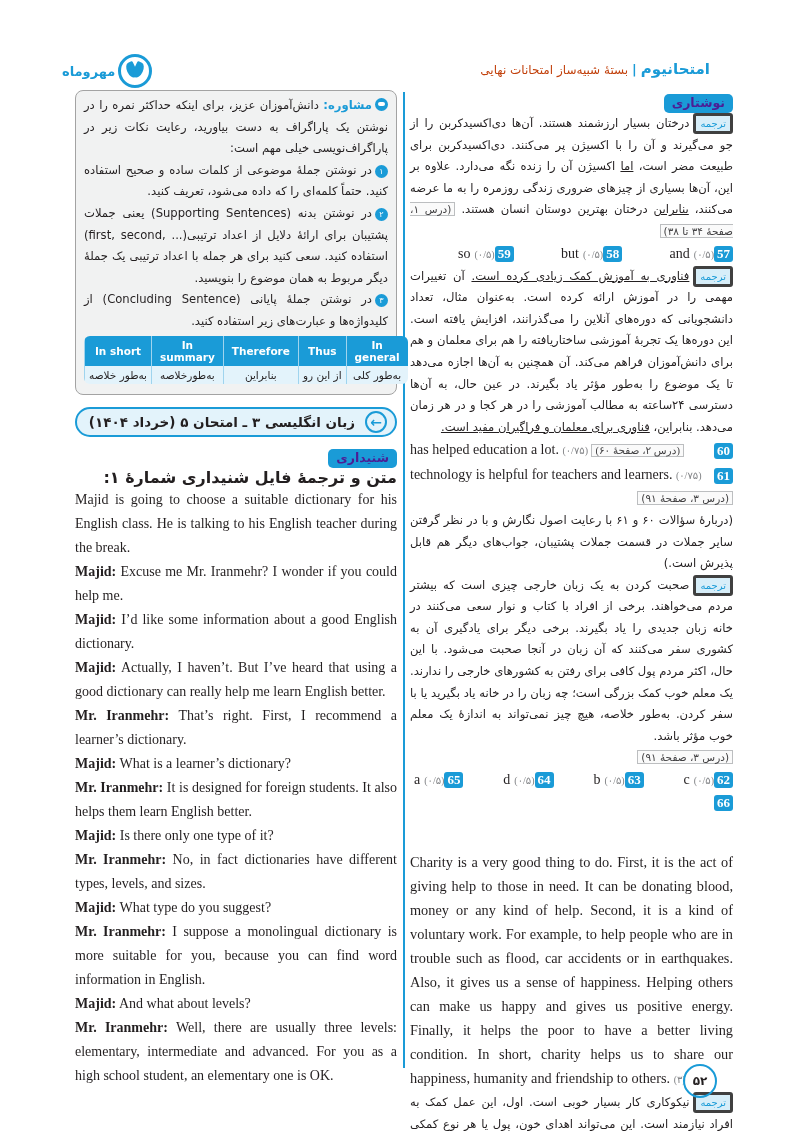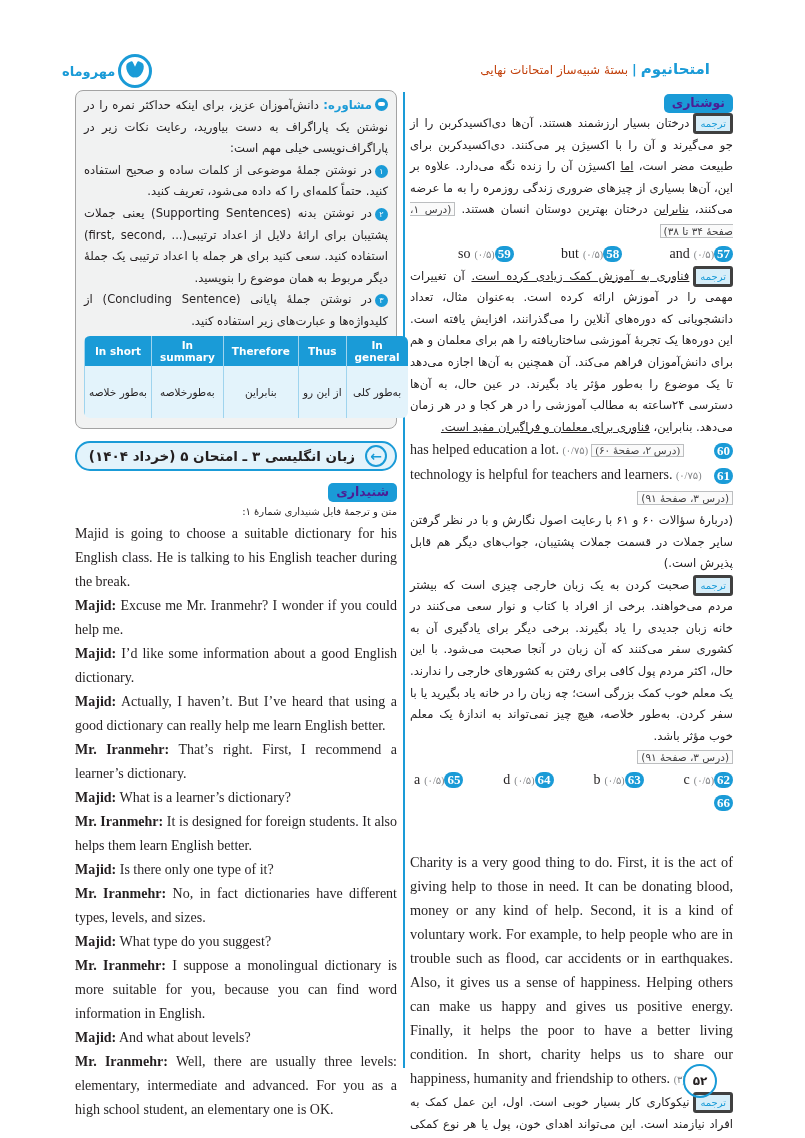--- a/index.html
+++ b/index.html
@@ -30,35 +30,35 @@
 
   
   .tip-box { background: #f1f2f2; border: 1px solid #a3a3a3; border-radius: 8px; padding: 4px 8px 6px 8px; }
   .tip-title { color: #1a9bd7; font-weight: bold; }
   .tip-icon { display: inline-block; width: 13px; height: 13px; border-radius: 50%; background: #1a9bd7; vertical-align: -2px; margin-left: 3px; position: relative; }
   .tip-icon::after { content: ""; position: absolute; left: 3px; top: 4px; width: 7px; height: 4px; background: #fff; border-radius: 2px; }
   .num-circle { display: inline-block; width: 13px; height: 13px; border-radius: 50%; background: #1a9bd7; color: #fff; font-size: 8px; line-height: 13px; text-align: center; vertical-align: 0px; margin-left: 3px; }
 
   .phrase-table { width: 100%; border-collapse: collapse; margin: 3px 0 4px 0; direction: rtl; font-size: 10.5px; border-radius: 6px; overflow: hidden; }
   .phrase-table th { background: #1a9bd7; color: #fff; font-weight: bold; padding: 3px 8px; border-left: 1px solid #9fd4ee; text-align: center; direction: ltr; }
-  .phrase-table td { background: #e3f3fb; padding: 20px 4px; border-left: 1px solid #9fd4ee; text-align: center; white-space: nowrap; }
+  .phrase-table td { background: #e3f3fb; padding: 3px 4px; border-left: 1px solid #9fd4ee; text-align: center; white-space: nowrap; }
 
   
   .exam-banner { margin-top: 12px; height: 30px; border: 2px solid #1a9bd7; border-radius: 16px; background: #e3f3fb; display: flex; align-items: center; direction: rtl; padding-right: 8px; }
   .exam-banner .arrow-btn { width: 22px; height: 22px; border: 2px solid #1a9bd7; border-radius: 50%; color: #1a9bd7; font-size: 14px; line-height: 18px; text-align: center; margin-left: 10px; font-weight: bold; }
   .exam-banner .exam-title { font-weight: bold; font-size: 13.5px; color: #231f20; }
 
   .section-tag { display: inline-block; background: #1a9bd7; color: #4c1d95; font-weight: bold; font-size: 12.5px; padding: 1px 8px 3px 8px; border-radius: 5px; }
   .tag-row { direction: rtl; }
 
-  .sub-heading { direction: rtl; font-weight: normal; font-size: 10px; line-height: 20px; }
+  .sub-heading { direction: rtl; font-weight: bold; font-size: 16px; line-height: 20px; }
   .speaker { font-weight: bold; }
 
   .tarjome { display: inline-block; background: #d7eef9; color: #1a9bd7; font-size: 10px; padding: 0 4px; border-radius: 3px; line-height: 15px; margin-left: 4px; border: 3px solid #404040; }
-  .qnum { display: inline-block; background: #1a9bd7; color: #fff; font-family: "Liberation Serif", serif; font-weight: bold; font-size: 13px; padding: 0 3px; border-radius: 8px; line-height: 16px; }
+  .qnum { display: inline-block; background: #1a9bd7; color: #fff; font-family: "Liberation Serif", serif; font-weight: bold; font-size: 13px; padding: 0 3px; border-radius: 3px; line-height: 16px; }
   .score { color: #808285; font-size: 10px; }
   .ref { border: 1px solid #bcbec0; padding: 0 3px; font-size: 10.5px; color: #414042; background: #fafafa; }
   .u { text-decoration: underline; }
 
   .ans-row { display: flex; direction: rtl; justify-content: space-between; font-family: "Liberation Serif", serif; font-size: 14px; line-height: 22px; }
   .ans-row .item { direction: rtl; white-space: nowrap; }
   .ans-row .item .val { margin: 0 4px; }
 
   .page-number { position: absolute; left: 683px; top: 1064px; width: 34px; height: 34px; border: 2px solid #1a9bd7; border-radius: 50%; text-align: center; line-height: 30px; font-weight: bold; font-size: 12px; color: #231f20; direction: rtl; }
 </style>

